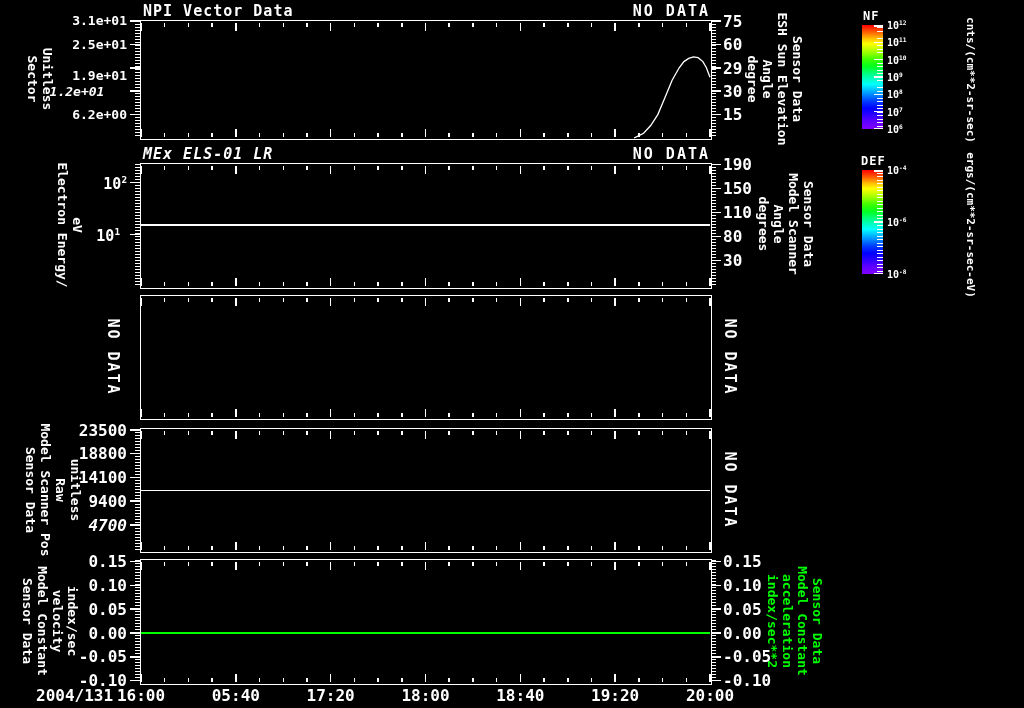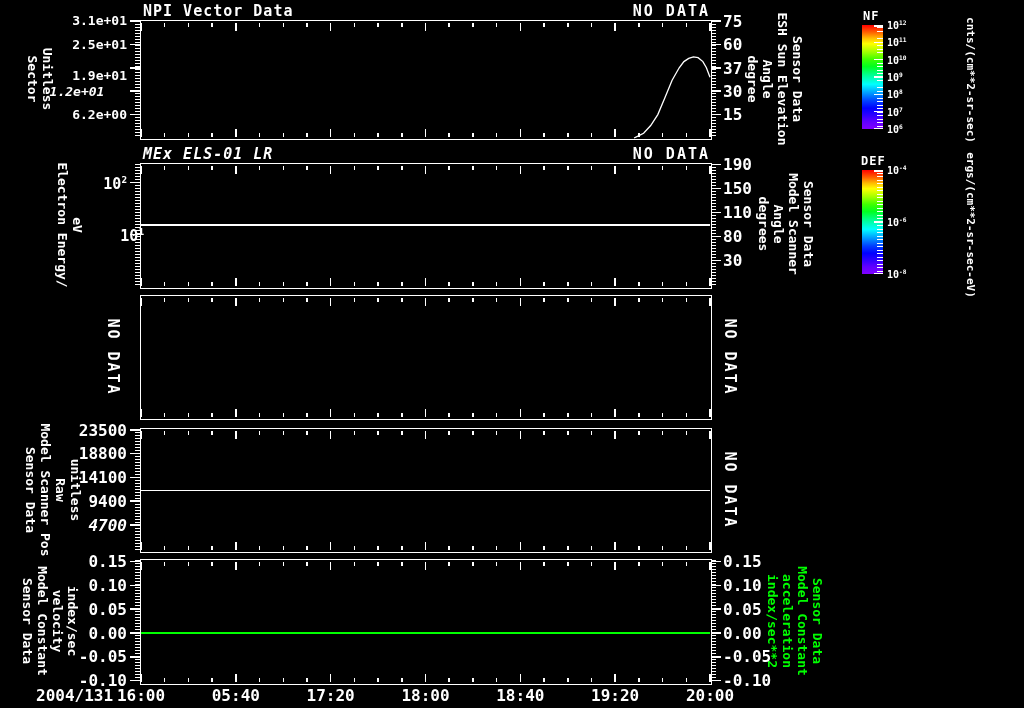--- a/index.html
+++ b/index.html
@@ -152,21 +152,21 @@
     <div style="position: absolute; left: 130px; top: 43.65px; width: 9.5px; height: 1.5px; background: rgb(255, 255, 255);"></div>
     <div style="position: absolute; left: 27px; top: 36.86px; width: 100px; text-align: right; font-size: 13px;">2.5e+01</div>
     <div style="position: absolute; left: 130px; top: 20.25px; width: 9.5px; height: 1.5px; background: rgb(255, 255, 255);"></div>
     <div style="position: absolute; left: 27px; top: 13.46px; width: 100px; text-align: right; font-size: 13px;">3.1e+01</div>
     <div style="position: absolute; left: 711.5px; top: 21px; width: 4.5px; height: 117px; background: repeating-linear-gradient(rgb(255, 255, 255) 0px, rgb(255, 255, 255) 1px, transparent 1px, transparent 3px);"></div>
     <div style="position: absolute; left: 711.5px; top: 113.85px; width: 9.5px; height: 1.5px; background: rgb(255, 255, 255);"></div>
     <div style="position: absolute; left: 723px; top: 105.32px; font-size: 16px;">15</div>
     <div style="position: absolute; left: 711.5px; top: 90.45px; width: 9.5px; height: 1.5px; background: rgb(255, 255, 255);"></div>
     <div style="position: absolute; left: 723px; top: 81.92px; font-size: 16px;">30</div>
     <div style="position: absolute; left: 711.5px; top: 67.05px; width: 9.5px; height: 1.5px; background: rgb(255, 255, 255);"></div>
-    <div style="position: absolute; left: 723px; top: 58.52px; font-size: 16px;">37</div>
+    <div style="position: absolute; left: 723px; top: 58.52px; font-size: 16px;">29</div>
     <div style="position: absolute; left: 711.5px; top: 43.65px; width: 9.5px; height: 1.5px; background: rgb(255, 255, 255);"></div>
     <div style="position: absolute; left: 723px; top: 35.12px; font-size: 16px;">60</div>
     <div style="position: absolute; left: 711.5px; top: 20.25px; width: 9.5px; height: 1.5px; background: rgb(255, 255, 255);"></div>
     <div style="position: absolute; left: 723px; top: 11.72px; font-size: 16px;">75</div>
     <svg width="569" height="117" style="position: absolute; left: 141px; top: 21px; overflow: visible;">
       <polyline points="493.1,117.0 497.9,114.7 502.6,112.3 509.7,104.5 516.8,93.6 524.0,76.4 531.1,59.3 538.2,46.8 542.9,40.6 547.7,37.4 552.4,35.9 557.1,36.7 561.9,40.6 565.4,46.8 569.0,56.2" fill="none" stroke="#ffffff" stroke-width="1.3"></polyline>
     </svg>
     <div style="position: absolute; left: 140.25px; top: 165.5px; width: 1.5px; height: 8px; background: rgb(255, 255, 255);"></div>
     <div style="position: absolute; left: 140.25px; top: 277.5px; width: 1.5px; height: 8px; background: rgb(255, 255, 255);"></div>
     <div style="position: absolute; left: 163.958px; top: 165.5px; width: 1.5px; height: 4px; background: rgb(255, 255, 255);"></div>
@@ -212,21 +212,21 @@
     <div style="position: absolute; left: 638.125px; top: 165.5px; width: 1.5px; height: 4px; background: rgb(255, 255, 255);"></div>
     <div style="position: absolute; left: 638.125px; top: 281.5px; width: 1.5px; height: 4px; background: rgb(255, 255, 255);"></div>
     <div style="position: absolute; left: 661.833px; top: 165.5px; width: 1.5px; height: 4px; background: rgb(255, 255, 255);"></div>
     <div style="position: absolute; left: 661.833px; top: 281.5px; width: 1.5px; height: 4px; background: rgb(255, 255, 255);"></div>
     <div style="position: absolute; left: 685.542px; top: 165.5px; width: 1.5px; height: 4px; background: rgb(255, 255, 255);"></div>
     <div style="position: absolute; left: 685.542px; top: 281.5px; width: 1.5px; height: 4px; background: rgb(255, 255, 255);"></div>
     <div style="position: absolute; left: 709.25px; top: 165.5px; width: 1.5px; height: 8px; background: rgb(255, 255, 255);"></div>
     <div style="position: absolute; left: 709.25px; top: 277.5px; width: 1.5px; height: 8px; background: rgb(255, 255, 255);"></div>
     <div style="position: absolute; left: 135px; top: 164px; width: 4.5px; height: 123px; background: repeating-linear-gradient(rgb(255, 255, 255) 0px, rgb(255, 255, 255) 1px, transparent 1px, transparent 3px);"></div>
     <div style="position: absolute; left: 130px; top: 233.532px; width: 9.5px; height: 1.5px; background: rgb(255, 255, 255);"></div>
-    <div style="position: absolute; left: 44px; top: 225.582px; width: 100px; text-align: right; font-size: 15px;">10<sup>1</sup></div>
+    <div style="position: absolute; left: 20px; top: 225.582px; width: 100px; text-align: right; font-size: 15px;">10<sup>1</sup></div>
     <div style="position: absolute; left: 130px; top: 181.848px; width: 9.5px; height: 1.5px; background: rgb(255, 255, 255);"></div>
     <div style="position: absolute; left: 27px; top: 173.898px; width: 100px; text-align: right; font-size: 15px;">10<sup>2</sup></div>
     <div style="position: absolute; left: 711.5px; top: 164px; width: 4.5px; height: 123px; background: repeating-linear-gradient(rgb(255, 255, 255) 0px, rgb(255, 255, 255) 1px, transparent 1px, transparent 3px);"></div>
     <div style="position: absolute; left: 711.5px; top: 259.85px; width: 9.5px; height: 1.5px; background: rgb(255, 255, 255);"></div>
     <div style="position: absolute; left: 723px; top: 251.32px; font-size: 16px;">30</div>
     <div style="position: absolute; left: 711.5px; top: 235.85px; width: 9.5px; height: 1.5px; background: rgb(255, 255, 255);"></div>
     <div style="position: absolute; left: 723px; top: 227.32px; font-size: 16px;">80</div>
     <div style="position: absolute; left: 711.5px; top: 211.85px; width: 9.5px; height: 1.5px; background: rgb(255, 255, 255);"></div>
     <div style="position: absolute; left: 723px; top: 203.32px; font-size: 16px;">110</div>
     <div style="position: absolute; left: 711.5px; top: 187.85px; width: 9.5px; height: 1.5px; background: rgb(255, 255, 255);"></div>

